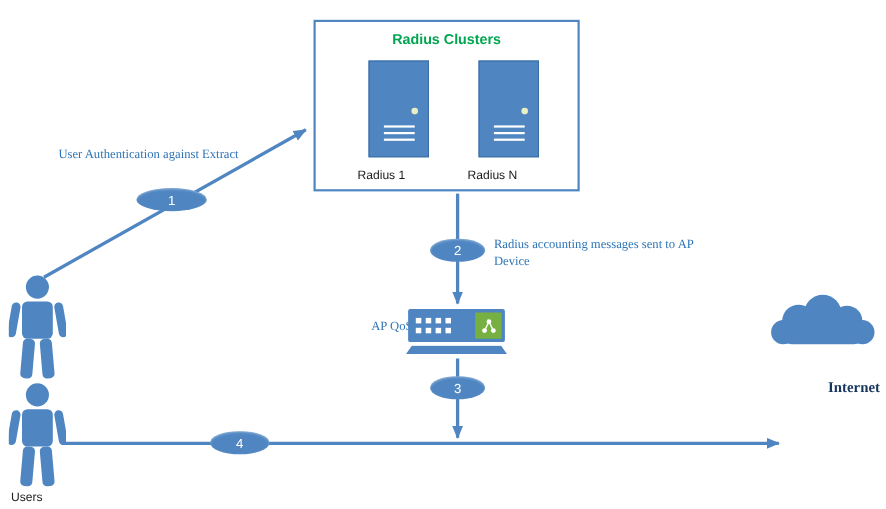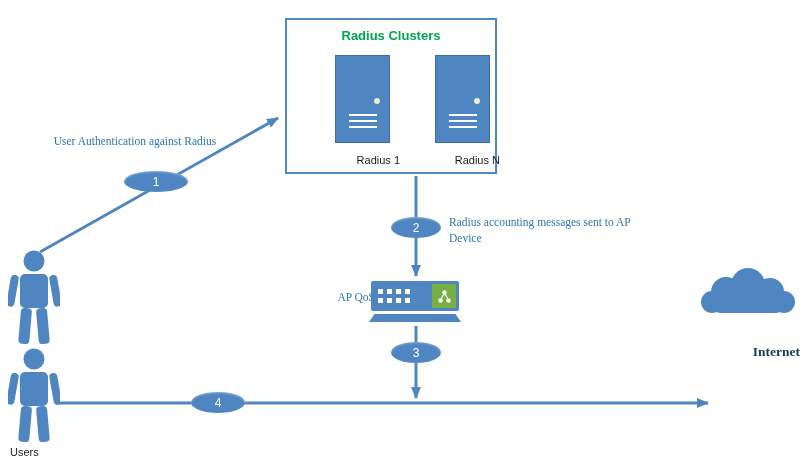--- a/index.html
+++ b/index.html
@@ -6,40 +6,40 @@
   .canvas{
     position:relative;width:805px;height:463px;background:#fff;overflow:hidden;
     font-family:"Liberation Serif", serif;
   }
   
   .arrows{position:absolute;left:0;top:0;width:805px;height:463px;pointer-events:none;}
   .arrows line{stroke:var(--accent);stroke-width:3;}
   .arrowhead{fill:var(--accent);}
   
   .cluster-box{
-    position:absolute;left:285px;top:18px;width:212px;height:156px;
+    position:absolute;left:285px;top:18px;width:242px;height:156px;
     border:2px solid var(--accent);background:#fff;box-sizing:border-box;
   }
   .cluster-title{
     position:absolute;left:0;top:8px;width:100%;text-align:center;
     font-family:"Liberation Sans", sans-serif;font-weight:bold;font-size:13px;
     color:var(--title-green);
   }
   .server{
     position:absolute;top:35px;width:55px;height:88px;
     background:var(--accent);border:1px solid var(--accent-dark);box-sizing:border-box;
   }
   .server .led{
     position:absolute;right:9px;top:42px;width:6px;height:6px;border-radius:50%;
     background:var(--led);
   }
   .server .vents{position:absolute;left:13px;bottom:10px;width:28px;}
   .server .vents div{height:2px;background:#fff;margin-bottom:4px;}
   .server-label{
-    position:absolute;top:134px;width:75px;text-align:right;
+    position:absolute;top:134px;width:75px;text-align:left;
     font-family:"Liberation Sans", sans-serif;font-size:11px;color:#1a1a1a;
   }
   
   .person{position:absolute;width:52px;height:97px;}
   .person svg{width:100%;height:100%;}
   .person .fill{fill:var(--accent);}
   .users-label{
     position:absolute;left:10px;top:446px;font-family:"Liberation Sans", sans-serif;
     font-size:11px;color:#222;
   }
@@ -148,21 +148,21 @@
       <rect class="fill" x="28" y="58" width="11" height="36" rx="4" transform="rotate(-5 34 60)"></rect>
     </svg>
   </div>
   <div class="users-label">Users</div>
 
   <div class="badge badge-1">1</div>
   <div class="badge badge-2">2</div>
   <div class="badge badge-3">3</div>
   <div class="badge badge-4">4</div>
 
-  <div class="note note-1">User Authentication against Radius</div>
+  <div class="note note-1">User Authentication against Extract</div>
   <div class="note note-2">Radius accounting messages sent to AP Device</div>
 
   <div class="ap-label">AP QoS</div>
   <div class="ap-device">
     <div class="ap-body">
       <div class="ports">
         <div></div>
           <div></div>
           <div></div>
           <div></div>

